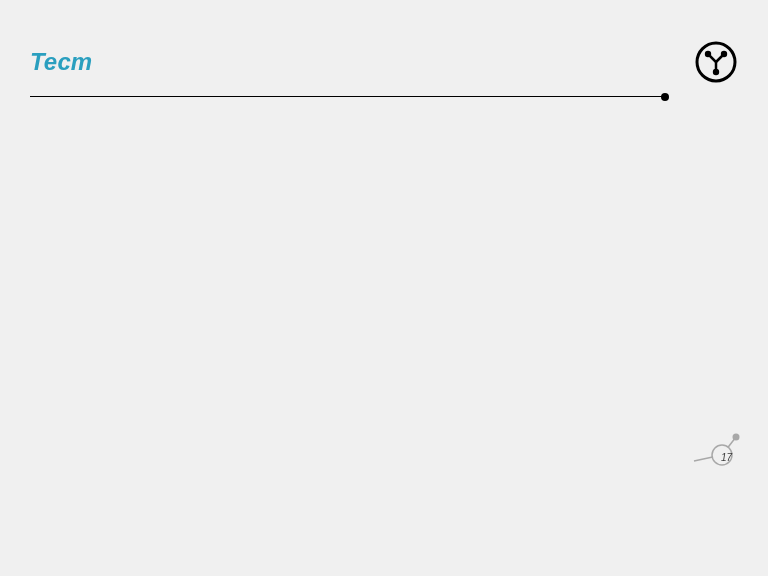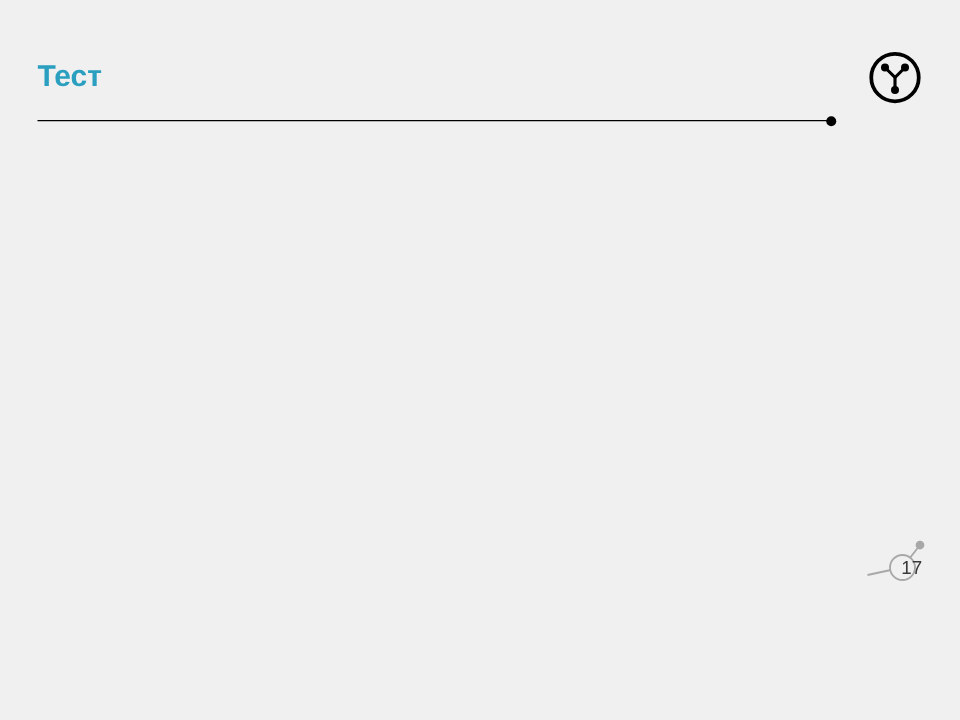--- a/index.html
+++ b/index.html
@@ -8,20 +8,21 @@
     width: 768px;
     height: 576px;
     background: #f0f0f0;
     font-family: "Helvetica Neue", Helvetica, Arial, sans-serif;
     overflow: hidden;
   }
   .slide {
     position: relative;
     width: 768px;
     height: 489px;
+    font-style: italic;
   }
   .title {
     position: absolute;
     left: 30px;
     top: 48px;
     font-size: 24px;
     font-weight: 700;
     color: #2a9fbf;
   }
   .rule {
@@ -57,21 +58,21 @@
   }
   .footer-deco {
     position: absolute;
     right: 18px;
     bottom: 16px;
   }
   .page-num {
     position: absolute;
     right: 29px;
     bottom: 26px;
-    font-size: 15px;
+    font-size: 10px;
     color: #3a3a3a;
     text-align: left;
     width: 18px;
   }
 </style>
 </head>
 <body>
 
 <div class="slide">
 

